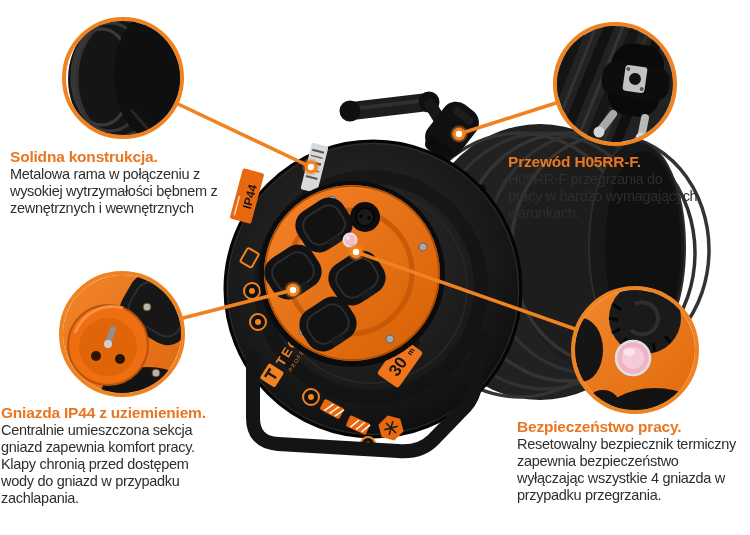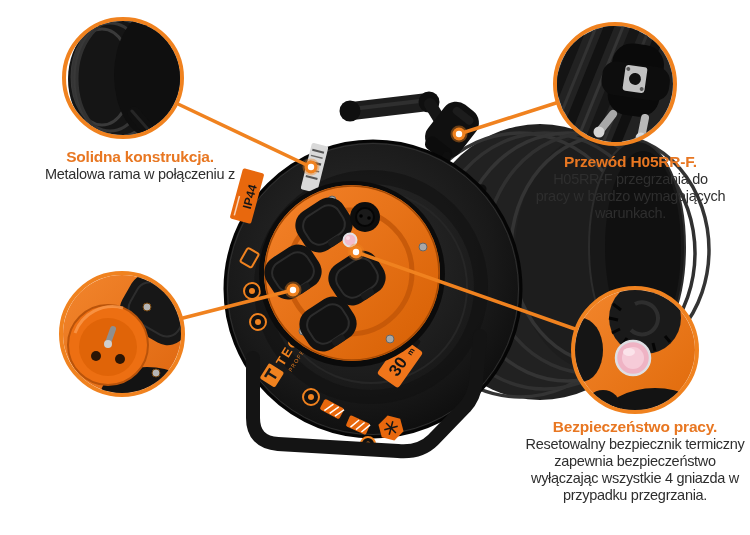--- a/index.html
+++ b/index.html
@@ -6,21 +6,21 @@
   .canvas{position:relative;width:750px;height:535px;background:#fff;overflow:hidden;
           font-family:"Liberation Sans",sans-serif;}
   .main-svg{position:absolute;left:0;top:0;}
   .thumb{position:absolute;border-radius:50%;border:4px solid #F0821F;overflow:hidden;
          background:#fff;box-sizing:border-box;}
   .thumb svg{display:block;}
   .thumb-tl{left:62px;top:17px;width:122px;height:122px;}
   .thumb-tr{left:553px;top:22px;width:124px;height:124px;}
   .thumb-bl{left:59px;top:271px;width:126px;height:126px;}
   .thumb-br{left:571px;top:286px;width:128px;height:128px;}
-  .callout-text{position:absolute;text-align:center;}
+  .callout-text{position:absolute;text-align:left;}
   .callout-title{color:#E87722;font-weight:bold;font-size:15.5px;line-height:18px;
                  letter-spacing:-0.2px;white-space:nowrap;}
   .callout-line{color:#2E2E2E;font-size:14.5px;line-height:17px;letter-spacing:-0.3px;
                 white-space:nowrap;}
   .text-tl{left:10px;top:148px;width:260px;}
   .text-tr{left:508px;top:153px;width:245px;}
   .text-bl{left:1px;top:404px;width:240px;}
   .text-br{left:517px;top:418px;width:236px;}
 </style>
 </head>
@@ -326,29 +326,39 @@
         <circle cx="58" cy="68" r="17" fill="#EFB3C4" stroke="#DFDFE4" stroke-width="2.5"></circle>
         <circle cx="58" cy="68" r="11" fill="#F6CBD8"></circle>
         <ellipse cx="54" cy="62" rx="6" ry="4" fill="#FBE3EA"></ellipse>
       </g>
     </svg>
   </div>
 
   <div class="callout-text text-tl">
     <div class="callout-title">Solidna konstrukcja.</div>
     <div class="callout-line">Metalowa rama w połączeniu z</div>
+    <div class="callout-line">wysokiej wytrzymałości bębnem z</div>
+    <div class="callout-line">zewnętrznych i wewnętrznych</div>
   </div>
 
   <div class="callout-text text-tr">
     <div class="callout-title">Przewód H05RR-F.</div>
     <div class="callout-line">H05RR-F przegrzania do</div>
     <div class="callout-line">pracy w bardzo wymagających</div>
     <div class="callout-line">warunkach.</div>
   </div>
 
+  <div class="callout-text text-bl">
+    <div class="callout-title">Gniazda IP44 z uziemieniem.</div>
+    <div class="callout-line">Centralnie umieszczona sekcja</div>
+    <div class="callout-line">gniazd zapewnia komfort pracy.</div>
+    <div class="callout-line">Klapy chronią przed dostępem</div>
+    <div class="callout-line">wody do gniazd w przypadku</div>
+    <div class="callout-line">zachlapania.</div>
+  </div>
 
   <div class="callout-text text-br">
     <div class="callout-title">Bezpieczeństwo pracy.</div>
     <div class="callout-line">Resetowalny bezpiecznik termiczny</div>
     <div class="callout-line">zapewnia bezpieczeństwo</div>
     <div class="callout-line">wyłączając wszystkie 4 gniazda w</div>
     <div class="callout-line">przypadku przegrzania.</div>
   </div>
 
 </div>

